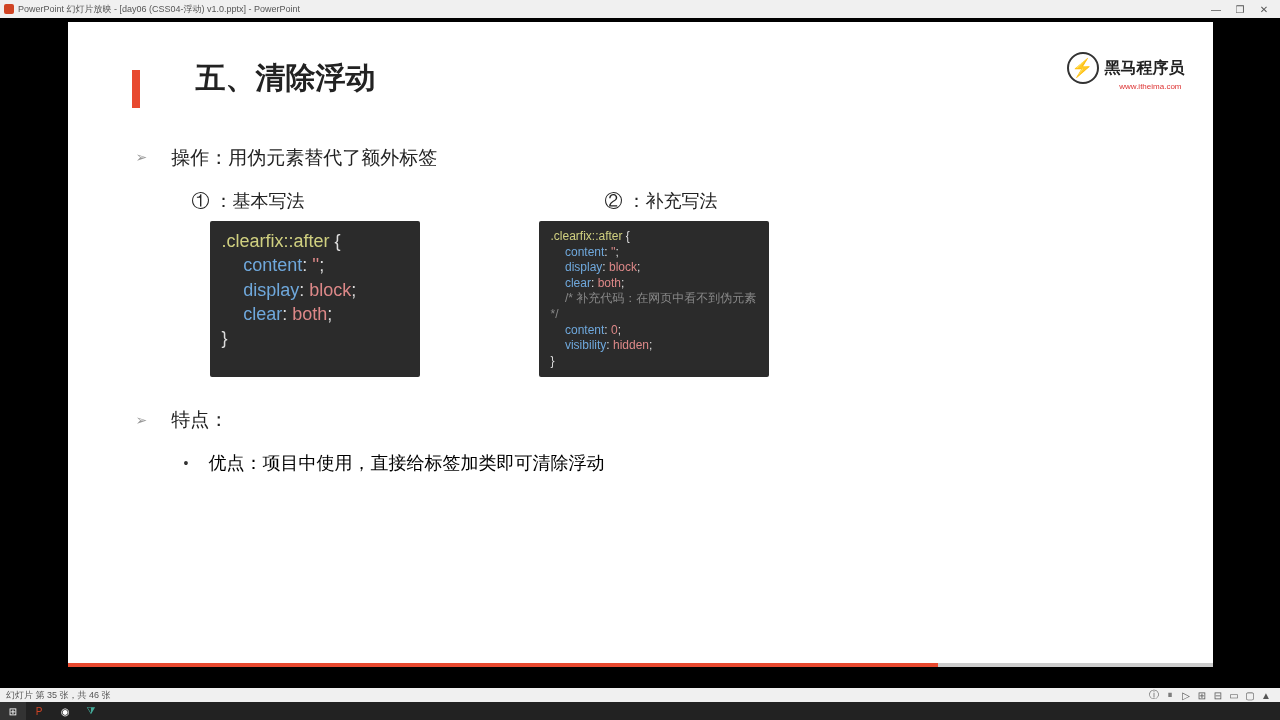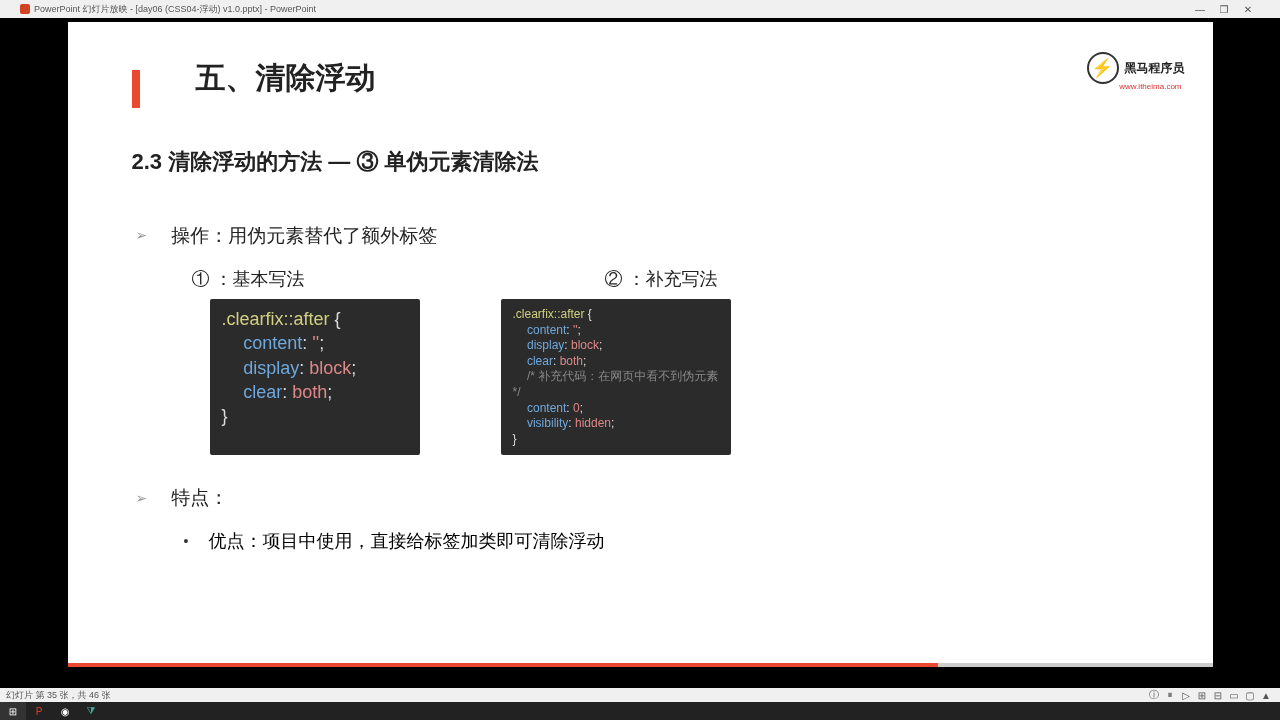--- a/index.html
+++ b/index.html
@@ -1,37 +1,37 @@
 <!DOCTYPE html>
 <html><head>
 <meta charset="utf-8">
 <style>
 *{margin:0;padding:0;box-sizing:border-box;font-family:"Microsoft YaHei",sans-serif}
 body{background:#000;width:1280px;height:720px;overflow:hidden;position:relative}
-.titlebar{height:18px;background:#f0f0f0;display:flex;align-items:center;font-size:9px;color:#555;padding:0 20px}
+.titlebar{height:18px;background:#f0f0f0;display:flex;align-items:center;font-size:9px;color:#555;padding:0 4px}
 .titlebar .pp-icon{width:10px;height:10px;background:#d04424;border-radius:2px;margin-right:4px}
 .titlebar .spacer{flex:1}
 .titlebar .win-btn{width:24px;text-align:center;font-size:10px;color:#555;cursor:pointer}
 .slide-area{position:absolute;top:18px;left:0;right:0;bottom:40px;background:#000;display:flex;justify-content:center}
 .slide{background:#fff;width:1145px;height:645px;margin-top:4px;position:relative;padding:32px 64px}
 .slide-title-bar{position:absolute;left:64px;top:48px;width:8px;height:38px;background:#e8492f}
 .slide-title{font-size:30px;font-weight:bold;color:#222;margin-left:64px;margin-top:4px}
 .logo{position:absolute;right:28px;top:30px;display:flex;align-items:center}
 .logo-circle{width:32px;height:32px;border:2px solid #333;border-radius:50%;display:flex;align-items:center;justify-content:center;font-size:18px;margin-right:6px}
-.logo-text{font-size:12px;font-weight:bold;color:#222}
+.logo-text{font-size:16px;font-weight:bold;color:#222}
 .logo-sub{font-size:8px;color:#d33;position:absolute;right:3px;top:30px}
 .subtitle{font-size:22px;font-weight:bold;color:#222;margin-top:48px;margin-left:0}
 .content{margin-top:46px;margin-left:4px}
 .bullet-row{display:flex;align-items:flex-start;font-size:19px;color:#222;margin-bottom:18px}
 .bullet-arrow{color:#999;margin-right:24px;font-size:14px;margin-top:4px}
 .sub-labels{display:flex;margin-left:40px;margin-bottom:8px}
 .sub-label{font-size:18px;color:#222}
 .sub-label.l1{margin-left:16px}
 .sub-label.l2{margin-left:300px}
-.code-row{display:flex;margin-left:74px;gap:81px}
+.code-row{display:flex;margin-left:74px;gap:119px}
 .code-block{background:#2b2b2b;color:#ddd;font-family:Consolas,monospace;padding:8px 12px;border-radius:2px}
 .code-block.cb1{font-size:18px;line-height:1.35;width:210px}
 .code-block.cb2{font-size:12px;line-height:1.3;width:230px}
 .code-sel{color:#d0d080}
 .code-prop{color:#6fa8dc}
 .code-val{color:#d88}
 .code-punc{color:#ddd}
 .code-com{color:#888}
 .features{margin-top:30px}
 .feat-row{display:flex;align-items:center;font-size:19px;color:#222}
@@ -68,21 +68,20 @@
     <div class="slide-title">五、清除浮动</div>
 
     <div class="logo">
       <div class="logo-circle">⚡</div>
       <div>
         <div class="logo-text">黑马程序员</div>
       </div>
       <div class="logo-sub">www.itheima.com</div>
     </div>
 
-    <div class="subtitle">2.3 清除浮动的方法 — ③ 单伪元素清除法</div>
 
     <div class="content">
       <div class="bullet-row">
         <span class="bullet-arrow">➢</span>
         <span>操作：用伪元素替代了额外标签</span>
       </div>
 
       <div class="sub-labels">
         <span class="sub-label l1">① ：基本写法</span>
         <span class="sub-label l2">② ：补充写法</span>

